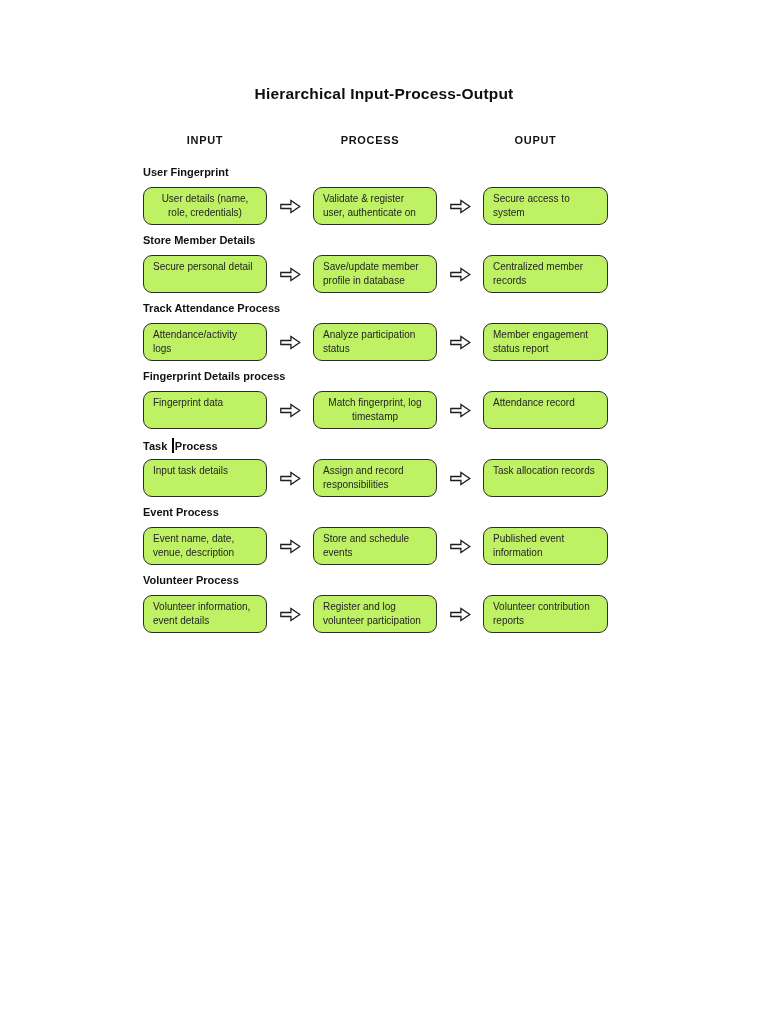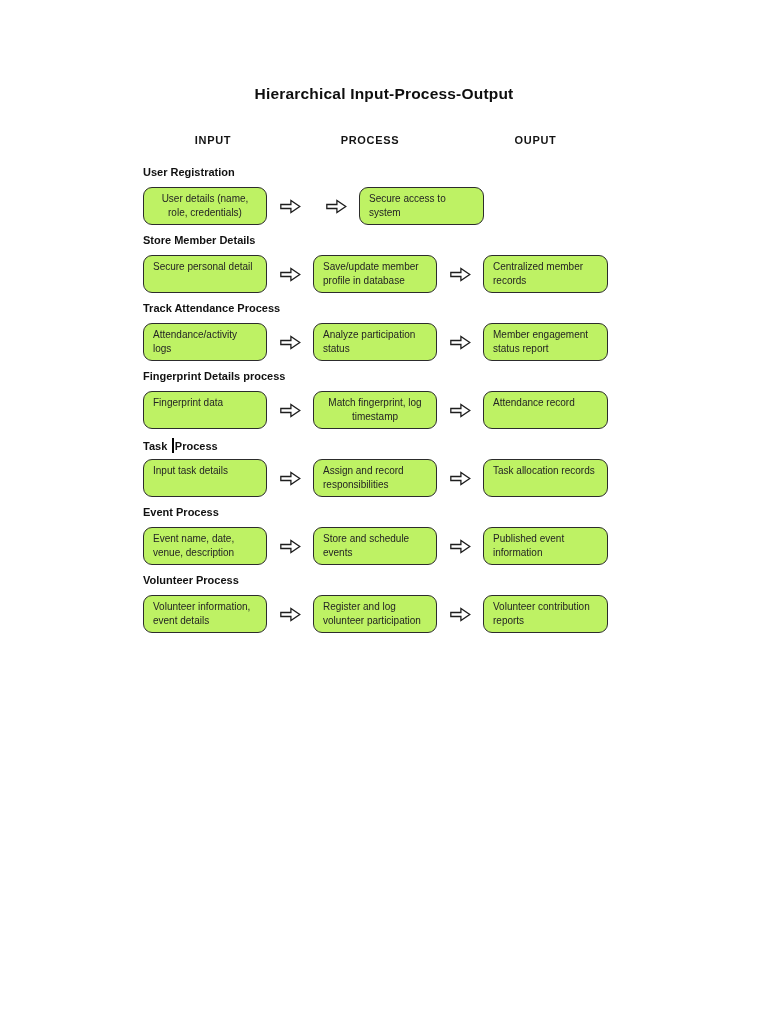--- a/index.html
+++ b/index.html
@@ -38,21 +38,21 @@
   .col-h {
     position: absolute;
     top: 0;
     font-size: 11px;
     font-weight: bold;
     letter-spacing: 0.7px;
     color: #141414;
     text-align: center;
     white-space: nowrap;
   }
-  .col-h.input   { left: 8px;     width: 124px; }
+  .col-h.input   { left: 0;     width: 124px; }
   .col-h.process { left: 165px; width: 124px; }
   .col-h.output  { left: 330px; width: 125px; }
 
   .rows {
     position: absolute;
     top: 166px;
     left: 143px;
     width: 465px;
   }
   .row { margin-bottom: 9px; }
@@ -110,28 +110,29 @@
   <h1 class="title">Hierarchical Input-Process-Output</h1>
 
   <div class="col-headers">
     <span class="col-h input">INPUT</span>
     <span class="col-h process">PROCESS</span>
     <span class="col-h output">OUPUT</span>
   </div>
 
   <div class="rows" id="rows">
   <div class="row">
-    <div class="row-heading">User Registration</div>
+    <div class="row-heading">User Fingerprint</div>
     <div class="row-boxes">
       <div class="box input center">User details (name, role, credentials)</div>
       <div class="arrow-slot">
         <svg class="arrow-svg" viewBox="0 0 26 18">
           <polygon points="1,6.5 13.5,6.5 13.5,1.5 24.5,9 13.5,16.5 13.5,11.5 1,11.5" fill="#ffffff" stroke="#1e1e1e" stroke-width="1.6" stroke-linejoin="miter"></polygon>
         </svg>
       </div>
+      <div class="box process">Validate &amp; register user, authenticate on</div>
       <div class="arrow-slot">
         <svg class="arrow-svg" viewBox="0 0 26 18">
           <polygon points="1,6.5 13.5,6.5 13.5,1.5 24.5,9 13.5,16.5 13.5,11.5 1,11.5" fill="#ffffff" stroke="#1e1e1e" stroke-width="1.6" stroke-linejoin="miter"></polygon>
         </svg>
       </div>
       <div class="box output">Secure access to system</div>
     </div>
   </div>
 
   <div class="row">

